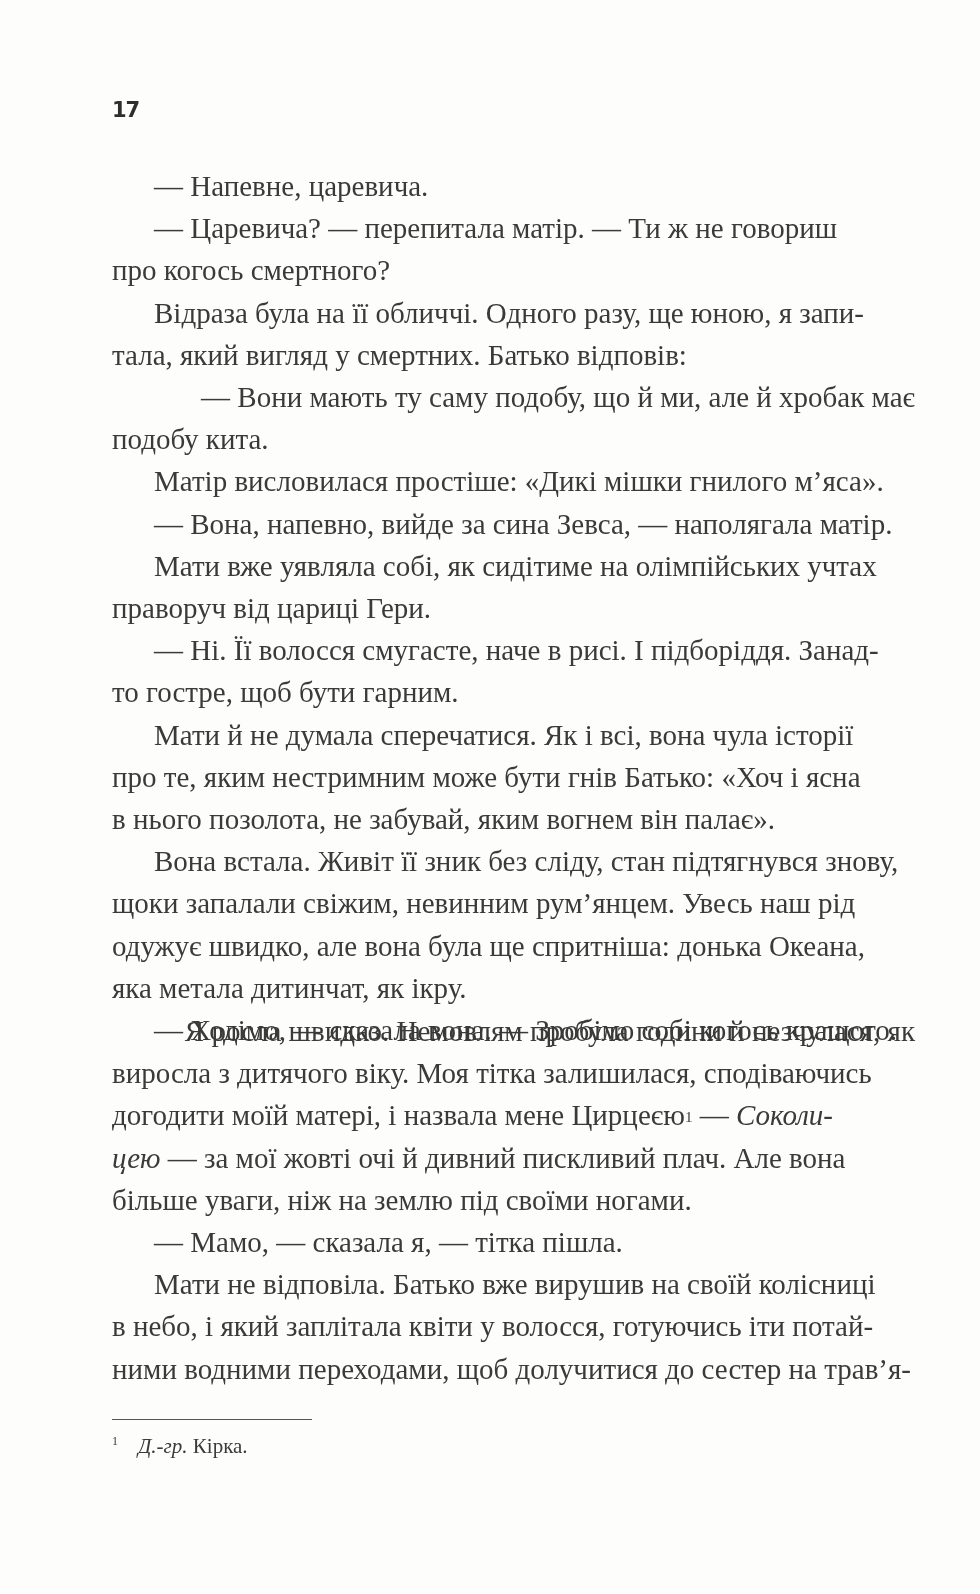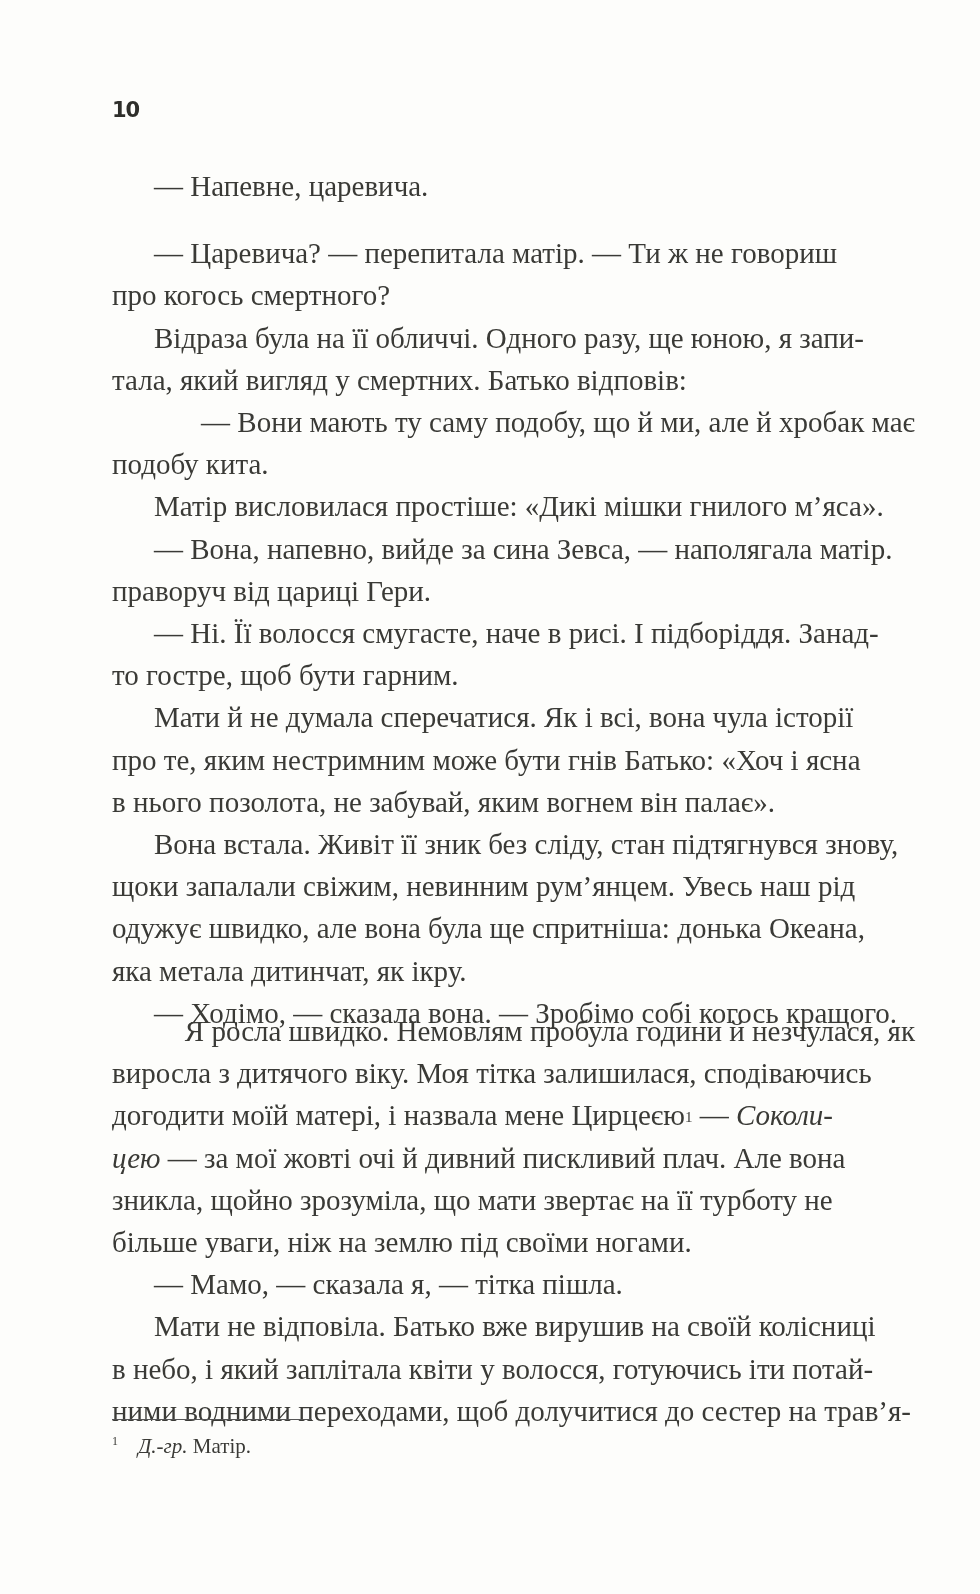--- a/index.html
+++ b/index.html
@@ -31,32 +31,33 @@
     border-top:1.5px solid #555;
   }
   .footnote {
     position:absolute; left:112px; top:1434px; font-size:21px; color:#3a3a36;
   }
   .footnote .mark { font-size:12px; vertical-align:top; margin-right:20px; }
 </style>
 </head>
 <body>
 
-<div class="page-number">10</div>
+<div class="page-number">17</div>
 
 <div class="text-block b1" id="block1">
     <span class="line" style="padding-left: 42px;">— Напевне, царевича.</span>
-    <span class="line" style="padding-left: 42px; margin-top: 25px;">— Царевича? — перепитала матір. — Ти ж не говориш</span>
+    <span class="line" style="padding-left: 42px;">— Царевича? — перепитала матір. — Ти ж не говориш</span>
     <span class="line">про когось смертного?</span>
     <span class="line" style="padding-left: 42px;">Відраза була на її обличчі. Одного разу, ще юною, я запи-</span>
     <span class="line">тала, який вигляд у смертних. Батько відповів:</span>
     <span class="line" style="padding-left: 42px; text-align: right;">— Вони мають ту саму подобу, що й ми, але й хробак має</span>
     <span class="line">подобу кита.</span>
     <span class="line" style="padding-left: 42px;">Матір висловилася простіше: «Дикі мішки гнилого м’яса».</span>
     <span class="line" style="padding-left: 42px;">— Вона, напевно, вийде за сина Зевса, — наполягала матір.</span>
+    <span class="line" style="padding-left: 42px;">Мати вже уявляла собі, як сидітиме на олімпійських учтах</span>
     <span class="line">праворуч від цариці Гери.</span>
     <span class="line" style="padding-left: 42px;">— Ні. Її волосся смугасте, наче в рисі. І підборіддя. Занад-</span>
     <span class="line">то гостре, щоб бути гарним.</span>
     <span class="line" style="padding-left: 42px;">Мати й не думала сперечатися. Як і всі, вона чула історії</span>
     <span class="line">про те, яким нестримним може бути гнів Батько: «Хоч і ясна</span>
     <span class="line">в нього позолота, не забувай, яким вогнем він палає».</span>
     <span class="line" style="padding-left: 42px;">Вона встала. Живіт її зник без сліду, стан підтягнувся знову,</span>
     <span class="line">щоки запалали свіжим, невинним рум’янцем. Увесь наш рід</span>
     <span class="line">одужує швидко, але вона була ще спритніша: донька Океана,</span>
     <span class="line">яка метала дитинчат, як ікру.</span>
@@ -67,24 +68,23 @@
   <span class="line justify-line" style="padding-left:0">
     <span>Я росла швидко. Немовлям пробула години й незчулася, як</span>
   </span>
   <span class="line">виросла з дитячого віку. Моя тітка залишилася, сподіваючись</span>
   <span class="line">
     <span>догодити моїй матері, і назвала мене Цирцеєю</span><sup>1</sup><span> — </span><span class="it">Соколи-</span>
   </span>
   <span class="line">
     <span class="it">цею</span><span> — за мої жовті очі й дивний пискливий плач. Але вона</span>
   </span>
-  <span class="line">зникла, щойно зрозуміла, що мати звертає на її турботу не</span>
   <span class="line">більше уваги, ніж на землю під своїми ногами.</span>
   <span class="line" style="padding-left:42px">— Мамо, — сказала я, — тітка пішла.</span>
   <span class="line" style="padding-left:42px">Мати не відповіла. Батько вже вирушив на своїй колісниці</span>
   <span class="line">в небо, і який заплітала квіти у волосся, готуючись іти потай-</span>
   <span class="line">ними водними переходами, щоб долучитися до сестер на трав’я-</span>
 </div>
 
 <div class="rule"></div>
 <div class="footnote">
-  <span class="mark">1</span><span class="it">Д.-гр.</span><span> Матір.</span>
+  <span class="mark">1</span><span class="it">Д.-гр.</span><span> Кірка.</span>
 </div>
 
 </body></html>

